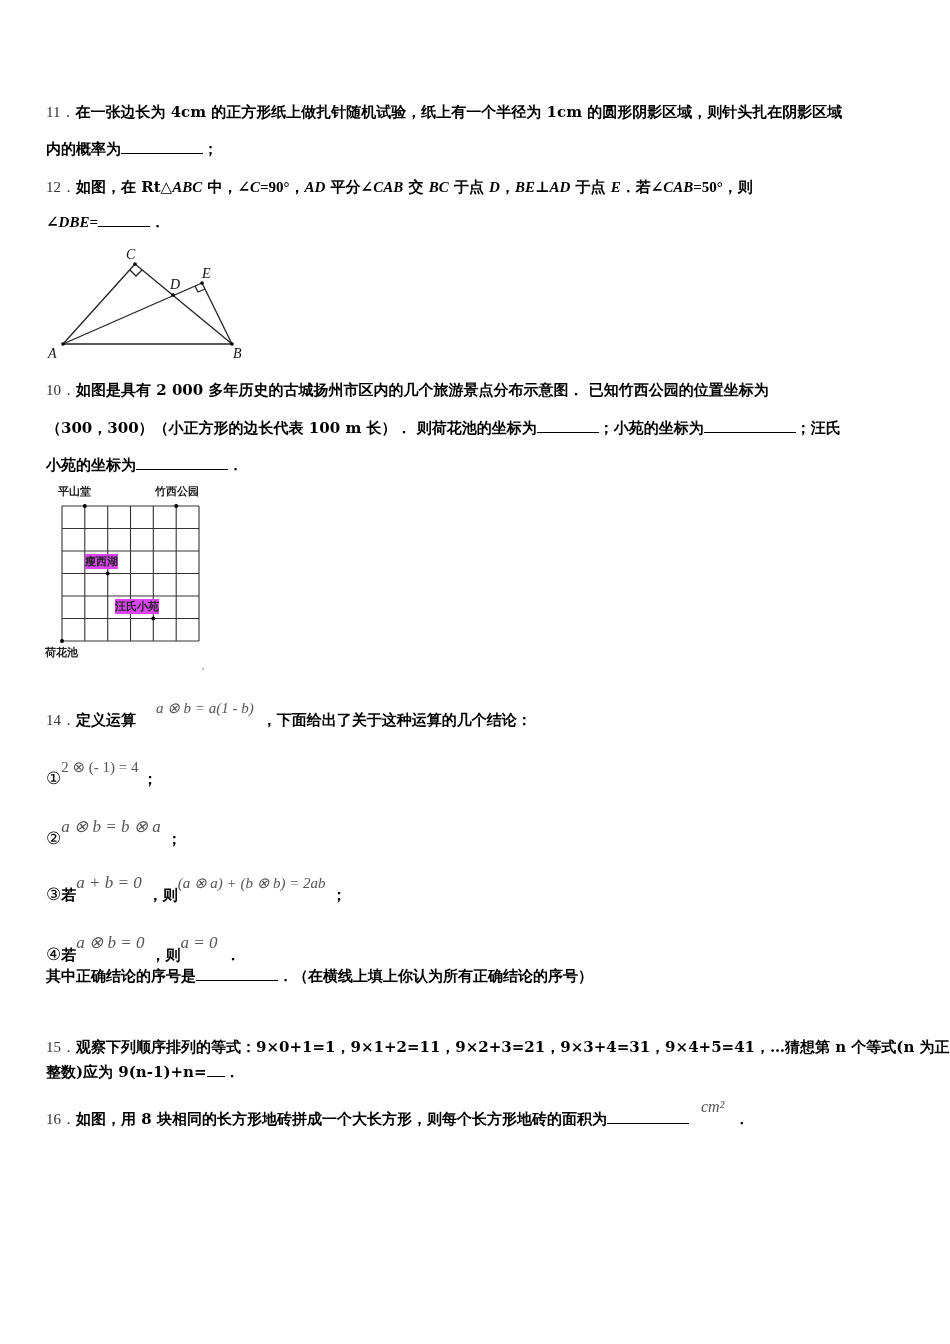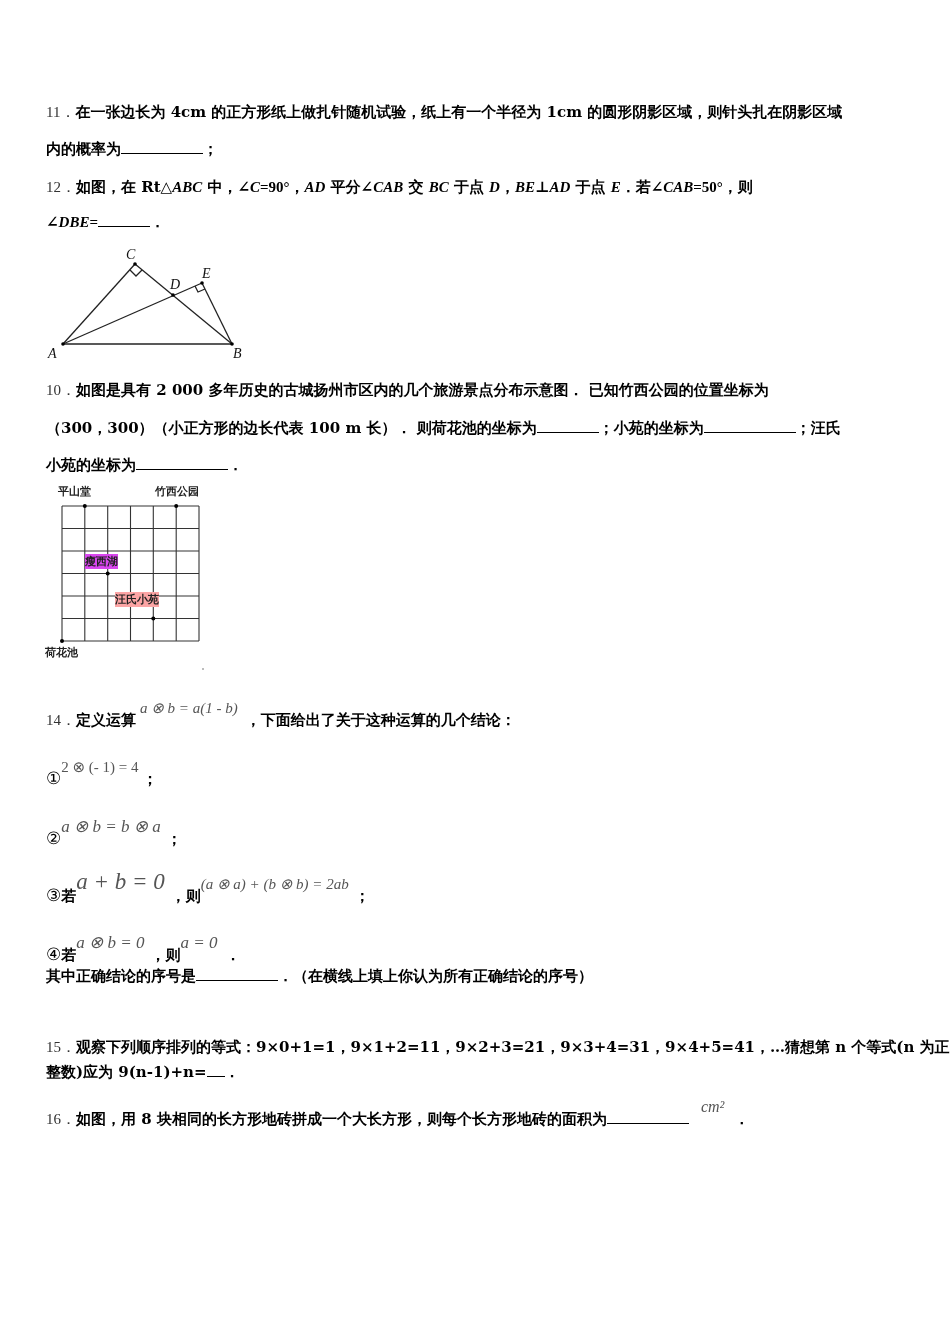--- a/index.html
+++ b/index.html
@@ -93,38 +93,38 @@
       <circle cx="176.2" cy="506" r="2"></circle>
       <circle cx="107.7" cy="573.5" r="2"></circle>
       <circle cx="153.3" cy="618.5" r="2"></circle>
       <circle cx="62" cy="641" r="2"></circle>
       <circle cx="203" cy="669" r="0.8" fill="#666"></circle>
     </g>
   </svg>
   <span class="map-label" style="left:18px; top:6px;">平山堂</span>
   <span class="map-label" style="left:115px; top:6px;">竹西公园</span>
   <span class="map-label" style="left:45px; top:76px; background:#d946ef;">瘦西湖</span>
-  <span class="map-label" style="left:75px; top:114px; background:#fca5a5;">汪氏小苑</span>
+  <span class="map-label" style="left:75px; top:121px; background:#d946ef;">汪氏小苑</span>
   <span class="map-label" style="left:5px; top:167px;">荷花池</span>
 </div>
 
 <div class="line" style="top:710px;">
-  <span class="num">14．</span><span>定义运算</span><span class="math" style="margin-left:4px; margin-right:8px; font-style:italic;">a ⊗ b = a(1 - b)</span><span>，下面给出了关于这种运算的几个结论：</span>
+  <span class="num">14．</span><span>定义运算</span><span class="math" style="margin-left:20px; margin-right:8px; font-style:italic;">a ⊗ b = a(1 - b)</span><span>，下面给出了关于这种运算的几个结论：</span>
 </div>
 
 <div class="line" style="top:768px;">
   <span class="circ">①</span><span class="math" style="margin-right:4px;">2 ⊗ (- 1) = 4</span><span>；</span>
 </div>
 
 <div class="line" style="top:828px;">
   <span class="circ">②</span><span class="math" style="font-style:italic; font-size:17px; margin-right:6px;">a ⊗ b = b ⊗ a</span><span>；</span>
 </div>
 
 <div class="line" style="top:884px;">
-  <span class="circ">③</span><span>若</span><span class="math" style="font-style:italic; font-size:23px; margin-right:6px;">a + b = 0</span><span>，则</span><span class="math" style="font-style:italic; margin-right:6px;">(a ⊗ a) + (b ⊗ b) = 2ab</span><span>；</span>
+  <span class="circ">③</span><span>若</span><span class="math" style="font-style:italic; font-size:17px; margin-right:6px;">a + b = 0</span><span>，则</span><span class="math" style="font-style:italic; margin-right:6px;">(a ⊗ a) + (b ⊗ b) = 2ab</span><span>；</span>
 </div>
 
 <div class="line" style="top:944px;">
   <span class="circ">④</span><span>若</span><span class="math" style="font-style:italic; font-size:17px; margin-right:6px;">a ⊗ b = 0</span><span>，则</span><span class="math" style="font-style:italic; font-size:17px; margin-right:8px;">a = 0</span><span>．</span>
 </div>
 
 <div class="line" style="top:966px;">
   <span>其中正确结论的序号是</span><span class="blank" style="width:82px;"></span><span>．（在横线上填上你认为所有正确结论的序号）</span>
 </div>
 

